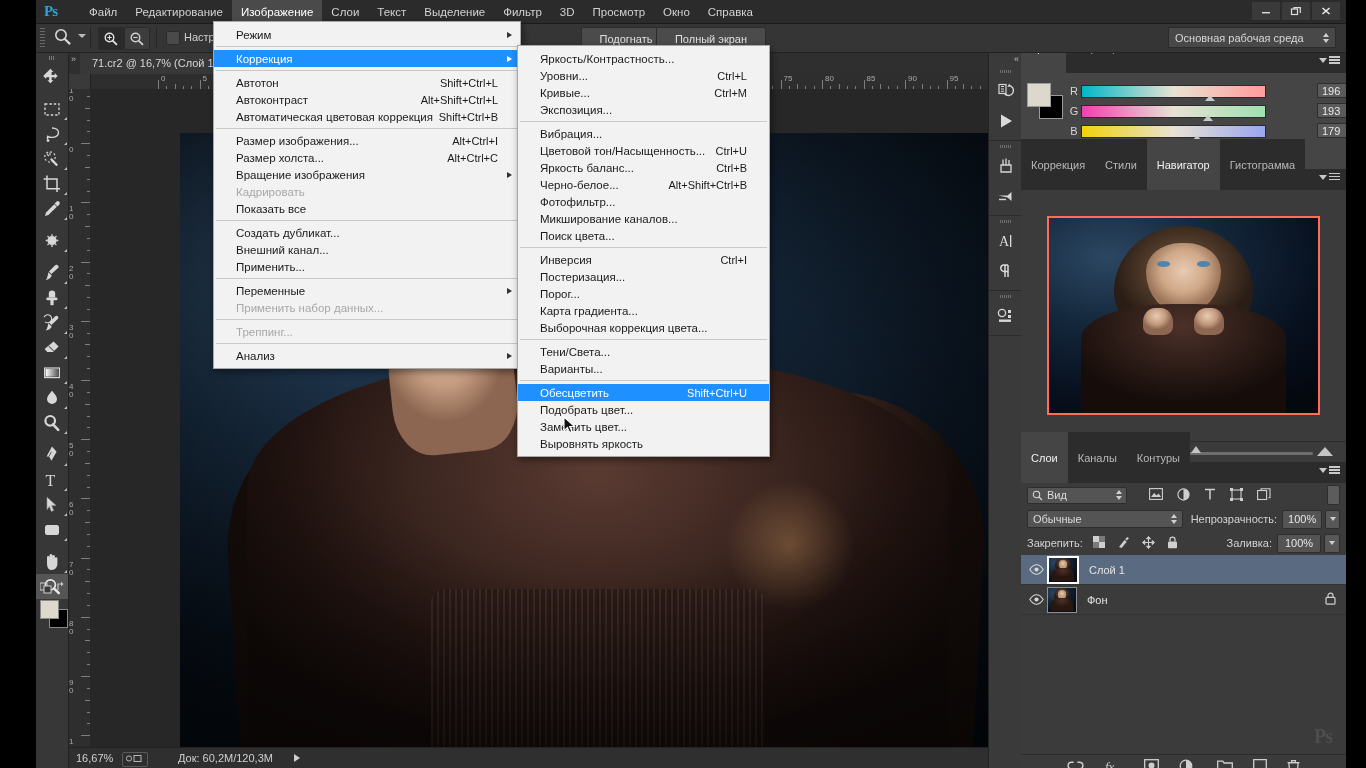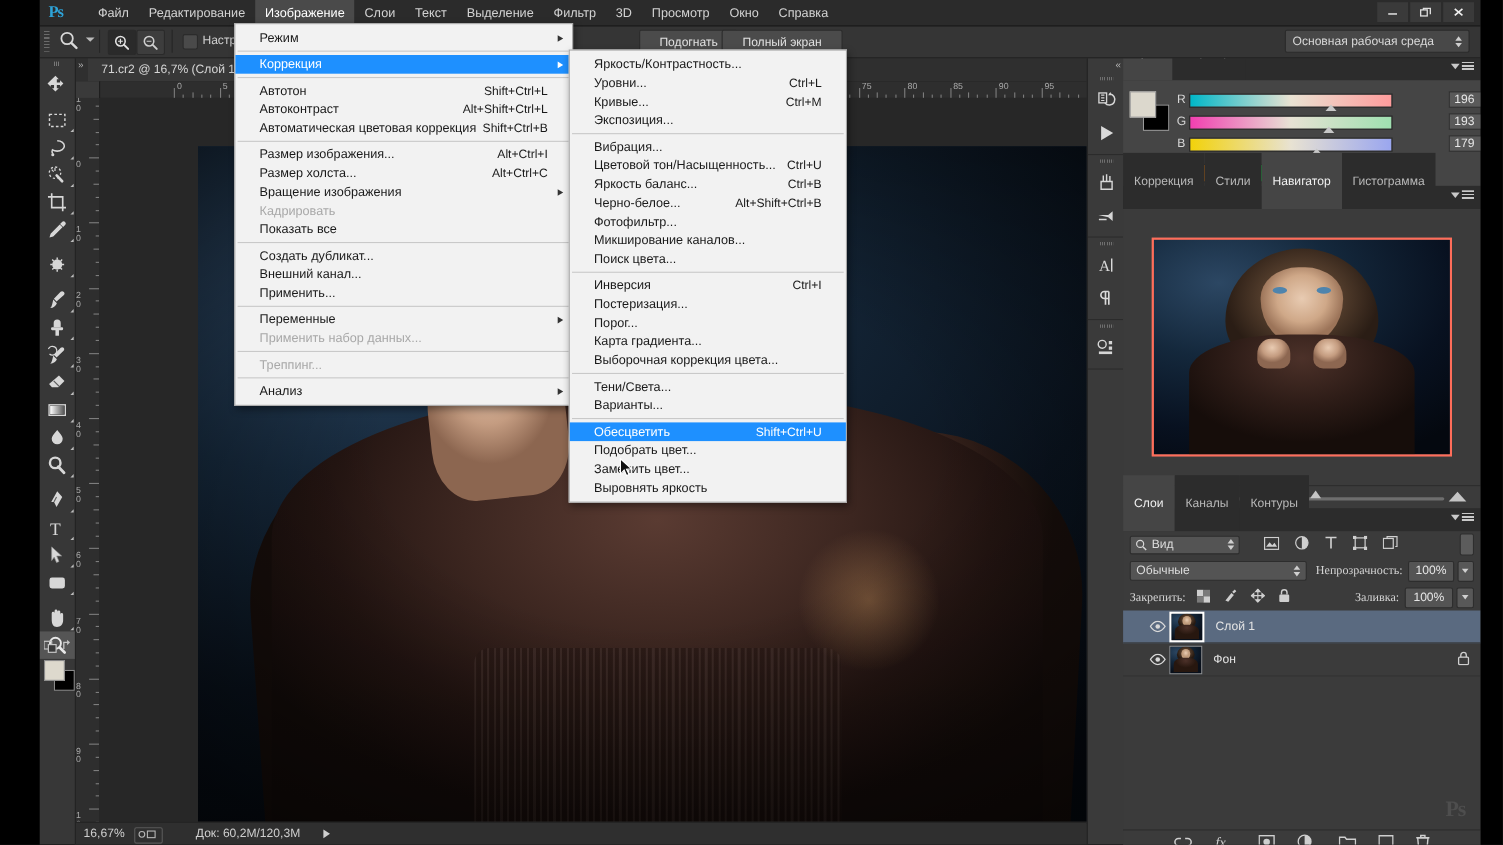--- a/index.html
+++ b/index.html
@@ -187,27 +187,27 @@
 
   
   #layersBody{position:relative;background:#3b3b3b;}
   .lp-row{display:flex;align-items:center;height:24px;padding:0 6px;}
   .lp-filter{width:100px;height:17px;background:#545454;border:1px solid #2d2d2d;border-radius:2px;
        display:flex;align-items:center;padding:0 4px;color:#dcdcdc;font-size:11px;box-sizing:border-box;}
   .lp-ficons{display:flex;align-items:center;gap:14px;margin-left:22px;color:#d0d0d0;}
   .lp-toggle{margin-left:auto;width:11px;height:18px;background:#5c5c5c;border:1px solid #2e2e2e;border-radius:2px;}
   .lp-blend{width:170px;height:18px;background:#545454;border:1px solid #2d2d2d;border-radius:2px;
        display:flex;align-items:center;padding:0 5px;color:#dcdcdc;font-size:11px;box-sizing:border-box;}
-  .lp-lbl{color:#d2d2d2;font-size:11px;margin-left:8px;font-family:Liberation Serif, serif;}
+  .lp-lbl{color:#d2d2d2;font-size:11px;margin-left:8px;}
   .lp-num{width:42px;height:17px;background:#545454;border:1px solid #2d2d2d;border-radius:2px;
        color:#e6e6e6;font-size:11px;display:flex;align-items:center;justify-content:center;margin-left:5px;}
   .lp-numcaret{width:14px;height:17px;background:#585858;border:1px solid #2d2d2d;border-radius:2px;
        margin-left:3px;display:flex;align-items:center;justify-content:center;}
   .lp-lockicons{display:flex;align-items:center;gap:12px;margin-left:10px;color:#cfcfcf;}
-  .layer{display:flex;align-items:center;height:29px;border-bottom:1px solid #333;padding-left:20px;}
+  .layer{display:flex;align-items:center;height:29px;border-bottom:1px solid #333;padding-left:4px;}
   .layer.sel{background:#5a6a80;}
   .lyr-eye{width:22px;display:flex;align-items:center;justify-content:center;}
   .lyr-thumb{width:28px;height:24px;border:1px solid #8e8e8e;overflow:hidden;position:relative;background:#16222f;}
   .lyr-thumb.sel{border:2px solid #ffffff;}
   .lt-bg{position:absolute;inset:0;background:radial-gradient(110% 95% at 22% 20%, #2c4763 0%, #14283c 38%, #080f1a 80%);}
   .lt-hair{position:absolute;left:22%;top:2%;width:56%;height:56%;
        background:radial-gradient(50% 50% at 50% 40%, #7d5d43 0%, #4a3526 60%, #261a12 100%);border-radius:50% 50% 40% 40%;}
   .lt-face{position:absolute;left:35%;top:12%;width:30%;height:34%;
        background:radial-gradient(50% 50% at 50% 40%, #e9ccb3 0%, #c09c7d 70%);border-radius:48%;}
   .lt-body{position:absolute;left:10%;top:42%;width:80%;height:58%;

